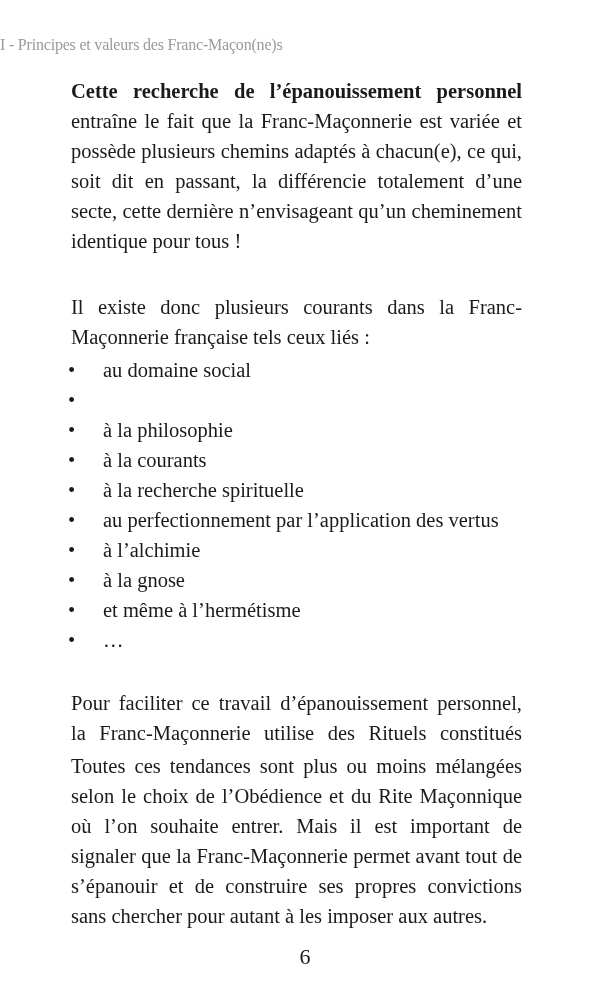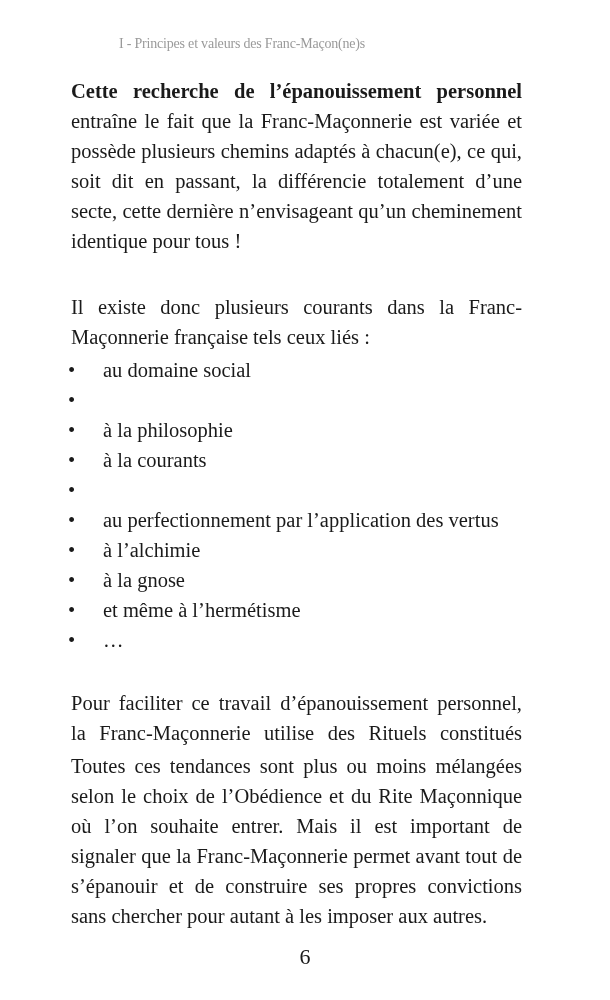--- a/index.html
+++ b/index.html
@@ -13,22 +13,22 @@
       position: relative;
       overflow: hidden;
       font-family: "Liberation Serif", "DejaVu Serif", serif;
       color: #1a1a1a;
     }
     .running-header {
       position: absolute;
       top: 36px;
       left: 0;
       width: 484px;
-      text-align: center;
-      font-size: 14px;
+      text-align: left;
+      font-size: 16px;
       color: #9a9a9a;
       letter-spacing: -0.2px;
     }
     .content {
       position: absolute;
       top: 73px;
       left: 68px;
       width: 457px;
       font-size: 20.5px;
       line-height: 30px;
@@ -85,21 +85,21 @@
 
   <div class="gap"></div>
 
   <p class="para">Il existe donc plusieurs courants dans la Franc-Maçonnerie française tels ceux liés :</p>
 
   <ul class="bullets">
     <li><span class="bullet">•</span><span>au domaine social</span></li>
     <li><span class="bullet">•</span></li>
     <li><span class="bullet">•</span><span>à la philosophie</span></li>
     <li><span class="bullet">•</span><span>à la courants</span></li>
-    <li><span class="bullet">•</span></li>
+    <li><span class="bullet">•</span><span>à la recherche spirituelle</span></li>
     <li><span class="bullet">•</span><span>au perfectionnement par l’application des vertus</span></li>
     <li><span class="bullet">•</span><span>à l’alchimie</span></li>
     <li><span class="bullet">•</span><span>à la gnose</span></li>
     <li><span class="bullet">•</span><span>et même à l’hermétisme</span></li>
     <li><span class="bullet">•</span><span>…</span></li>
   </ul>
 
   <div class="gap"></div>
 
   <p class="para last-line-justify">Pour faciliter ce travail d’épanouissement personnel, la Franc-Maçonnerie utilise des Rituels constitués</p>

